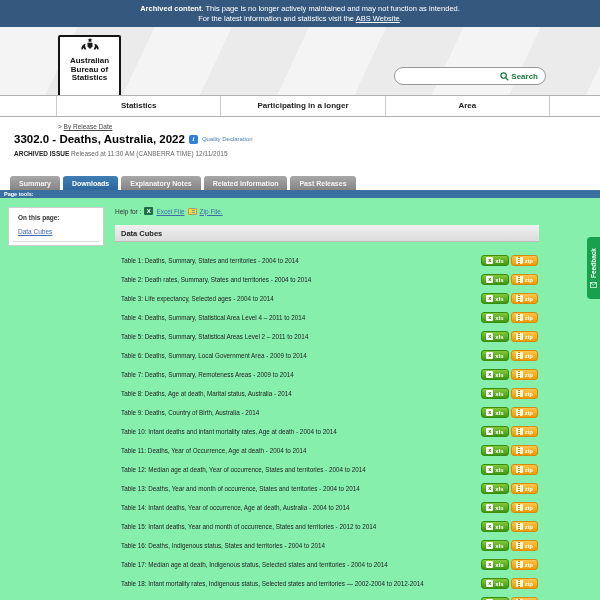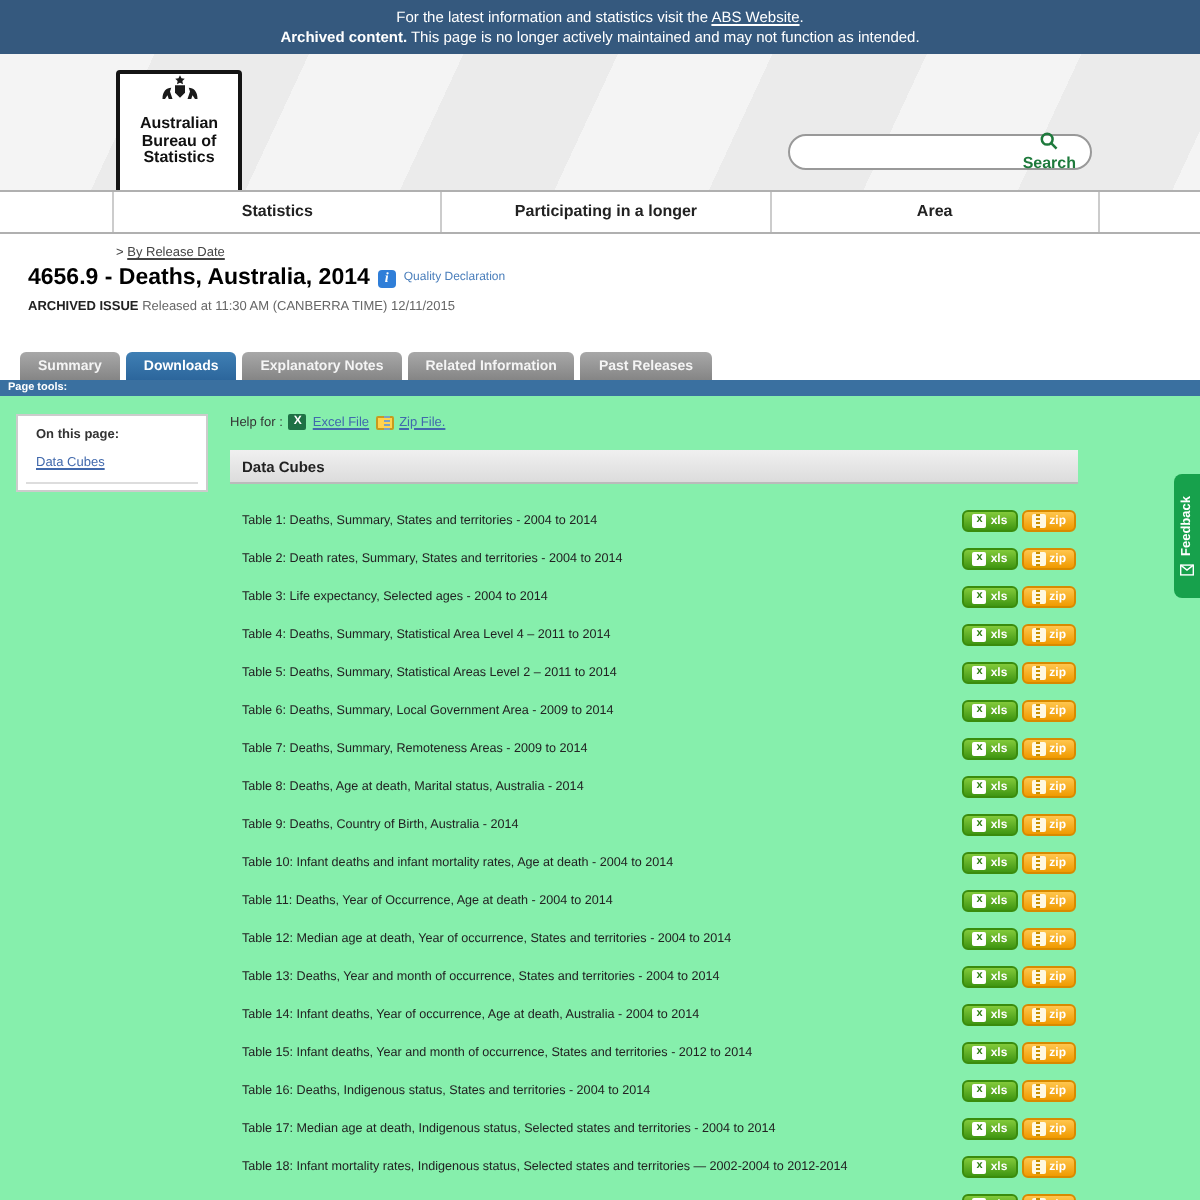--- a/index.html
+++ b/index.html
@@ -15,21 +15,21 @@
   
   .header { position:absolute; top:27px; left:0; right:0; height:68px; background:#f1f1f1;
             background-image:repeating-linear-gradient(115deg,#f4f4f4 0 70px,#ebebeb 70px 140px); }
   .logo-box { position:absolute; left:58px; top:8px; width:63px; height:66px; background:#fff;
               border:2px solid #141414; border-radius:2px; text-align:center; cursor:pointer; }
   .logo-text { font-weight:bold; font-size:8px; line-height:8.5px; color:#111; margin-top:1px; }
   .search-box { position:absolute; right:54px; top:40px; width:152px; height:18px; background:#fff;
                 border:1px solid #999; border-radius:9px; display:flex; align-items:center; padding:0 7px; }
   .search-box input { flex:1; border:none; outline:none; background:transparent; font-size:8px; min-width:0; }
   .search-btn { display:flex; align-items:center; gap:2px; background:none; border:none; cursor:pointer;
-                color:#1e7a3c; font-weight:bold; font-size:8px; font-family:"Liberation Sans",sans-serif;flex-direction:column; }
+                color:#1e7a3c; font-weight:bold; font-size:8px; font-family:"Liberation Sans",sans-serif; }
 
   
   .nav { position:absolute; top:95px; left:0; right:0; height:22px; background:#fff;
          border-top:1px solid #b0b0b0; border-bottom:1px solid #b0b0b0; }
   .nav-inner { margin-left:56px; width:494px; height:100%; display:flex;
                border-left:1px solid #ccc; border-right:1px solid #ccc; }
   .nav-item { flex:1; text-align:center; line-height:20px; font-size:8px; font-weight:bold; color:#222;
               border-right:1px solid #ccc; cursor:pointer; }
   .nav-item:last-child { border-right:none; }
 
@@ -92,22 +92,22 @@
               border-radius:4px 0 0 4px; color:#fff; display:flex; flex-direction:column;
               align-items:center; justify-content:center; gap:4px; cursor:pointer; }
   .feedback .fb-label { writing-mode:vertical-rl; transform:rotate(180deg); font-size:6.5px; font-weight:bold; }
 </style>
 </head>
 <body>
 
 <div class="page">
 
   <div class="banner">
+    <div><b>Archived content.</b><span> This page is no longer actively maintained and may not function as intended.</span></div>
     <div><span>For the latest information and statistics visit the </span><a>ABS Website</a><span>.</span></div>
-    <div><b>Archived content.</b><span> This page is no longer actively maintained and may not function as intended.</span></div>
   </div>
 
   <div class="header">
     <div class="logo-box">
       <svg width="26" height="15" viewBox="0 0 40 24">
         <path fill="#1a1a1a" d="M20 1 l1.2 2.4 2.6 .4 -1.9 1.8 .5 2.6 -2.4 -1.2 -2.4 1.2 .5 -2.6 -1.9 -1.8 2.6 -.4 z"></path>
         <path fill="#1a1a1a" d="M16 9 h8 v6 l-4 4 -4 -4 z"></path>
         <path fill="#1a1a1a" d="M6 20 c0 -6 3 -9 7 -9 l-1 3 2 6 h-3 l-1 -3 -2 3 z"></path>
         <path fill="#1a1a1a" d="M34 20 c0 -6 -3 -9 -7 -9 l1 3 -2 6 h3 l1 -3 2 3 z"></path>
       </svg>
@@ -136,21 +136,21 @@
         <div class="nav-item">Area</div>
       </div>
   </div>
 
   <div class="breadcrumb">
     <span>&gt;</span>
     <a>By Release Date</a>
   </div>
 
   <div class="title-row">
-    <span class="page-title">4656.9 - Deaths, Australia, 2014</span>
+    <span class="page-title">3302.0 - Deaths, Australia, 2022</span>
     <span class="info-icon">i</span>
     <a class="quality-link">Quality Declaration</a>
   </div>
   <div class="archived-row">
     <b>ARCHIVED ISSUE</b><span> Released at 11:30 AM (CANBERRA TIME) 12/11/2015</span>
   </div>
 
   <div class="tabbar">
       <div class="tab">Summary</div>
       <div class="tab active">Downloads</div>

